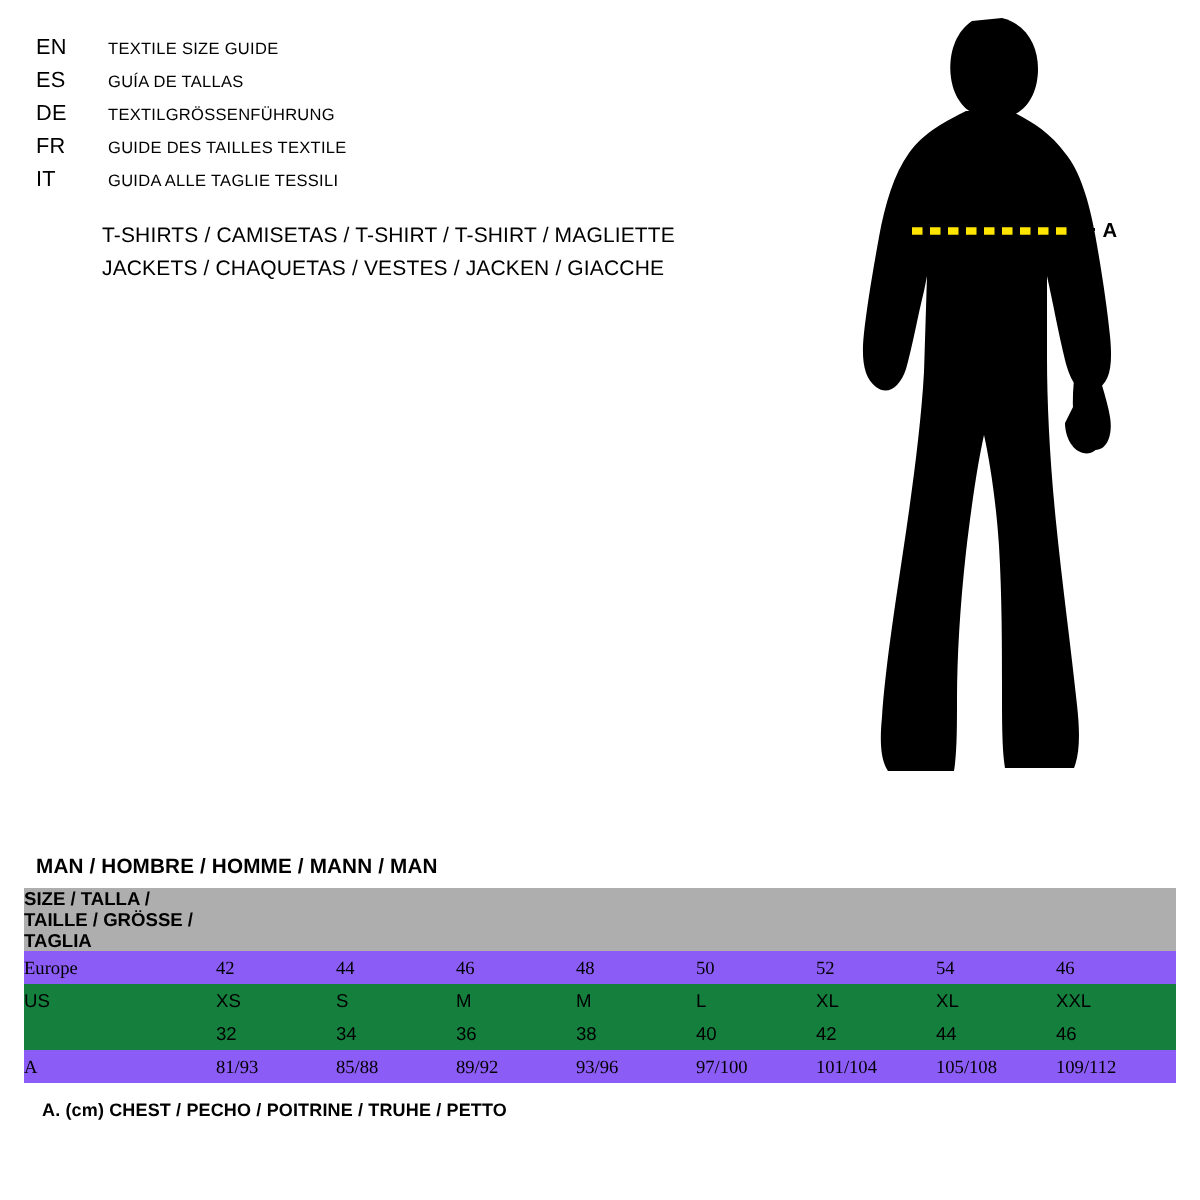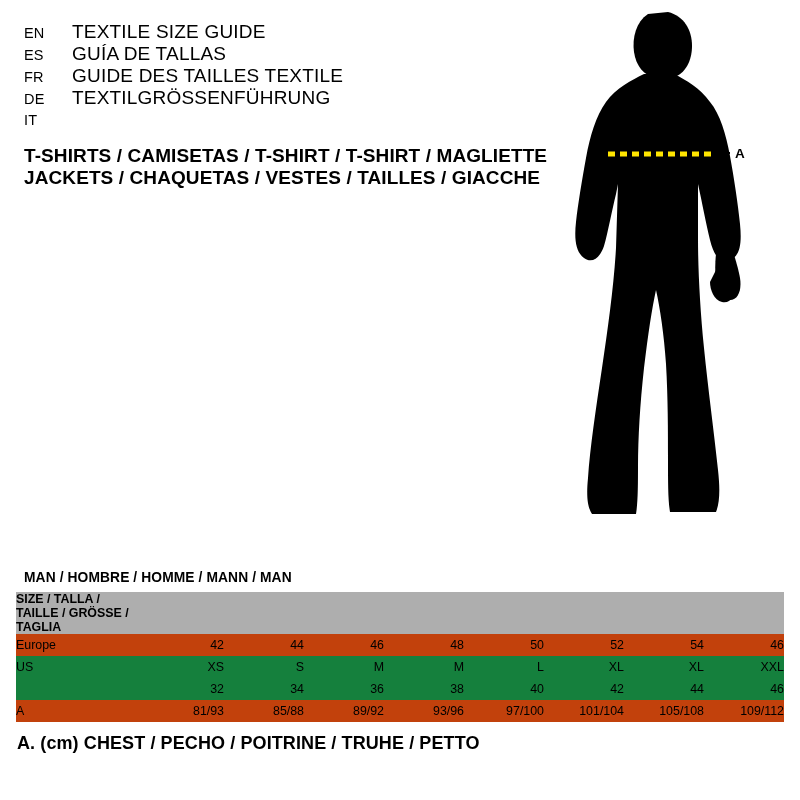--- a/index.html
+++ b/index.html
@@ -36,37 +36,38 @@
     margin-bottom: 1px;
     line-height: 20px;
   }
   .lang-code {
     width: 48px;
     flex: 0 0 48px;
     font-size: 14.5px;
     letter-spacing: 0.2px;
   }
   .lang-text {
-    font-size: 19px;
+    font-size: 11px;
     letter-spacing: 0.2px;
     text-align: center;
   }
 
   .cat-block {
     position: absolute;
     left: 24px;
     top: 145px;
     width: 560px;
   }
   .cat-line {
-    font-size: 19px;
-    font-weight: bold;
+    font-size: 14px;
+    font-weight: normal;
     letter-spacing: 0.1px;
     line-height: 22px;
     white-space: nowrap;
+    margin-left: 44px;
   }
 
   
   .figure {
     position: absolute;
     left: 540px;
     top: 8px;
     width: 250px;
     height: 530px;
   }
@@ -114,71 +115,73 @@
   }
   .row-head td {
     background: #aeaeae;
     font-weight: bold;
     height: 23px;
   }
   .row-alt td {
     background: #15803d;
   }
   .row-plain td {
-    background: #c2410c;
+    background: #8b5cf6;
+    font-family: Liberation Serif, serif;
   }
   td.label-cell {
     padding-left: 10px;
     text-align: left;
     width: 128px;
   }
   td.val-cell {
-    text-align: right;
+    text-align: left;
     width: 80px;
   }
 
   .footnote {
     position: absolute;
-    left: 17px;
+    left: 28px;
     top: 733px;
-    font-size: 18px;
+    font-size: 12px;
     font-weight: bold;
     letter-spacing: 0.1px;
   }
 </style>
 </head>
 <body>
 
 <div class="page">
 
   <div class="lang-block">
     <div class="lang-row">
       <span class="lang-code">EN</span>
       <span class="lang-text">TEXTILE SIZE GUIDE</span>
     </div>
     <div class="lang-row">
       <span class="lang-code">ES</span>
       <span class="lang-text">GUÍA DE TALLAS</span>
     </div>
     <div class="lang-row">
+      <span class="lang-code">DE</span>
+      <span class="lang-text">TEXTILGRÖSSENFÜHRUNG</span>
+    </div>
+    <div class="lang-row">
       <span class="lang-code">FR</span>
       <span class="lang-text">GUIDE DES TAILLES TEXTILE</span>
     </div>
     <div class="lang-row">
-      <span class="lang-code">DE</span>
-      <span class="lang-text">TEXTILGRÖSSENFÜHRUNG</span>
-    </div>
-    <div class="lang-row">
       <span class="lang-code">IT</span>
+      <span class="lang-text">GUIDA ALLE TAGLIE TESSILI</span>
     </div>
   </div>
 
   <div class="cat-block">
     <div class="cat-line">T-SHIRTS / CAMISETAS / T-SHIRT / T-SHIRT / MAGLIETTE</div>
-    <div class="cat-line">JACKETS / CHAQUETAS / VESTES / TAILLES / GIACCHE</div>
+    <div class="cat-line">JACKETS / CHAQUETAS / VESTES / JACKEN / GIACCHE</div>
   </div>
 
   <div class="figure">
     <svg width="250" height="530" viewBox="0 0 250 530" xmlns="http://www.w3.org/2000/svg">
       <g fill="#000000">
 
         <path d="M108 6 C96 14 92 30 94 44 C96 58 104 68 116 70 L132 70 C146 66 152 52 152 38 C152 22 144 8 128 4 Z"></path>
 
         <path d="M104 66
                  C92 72 76 80 66 94

